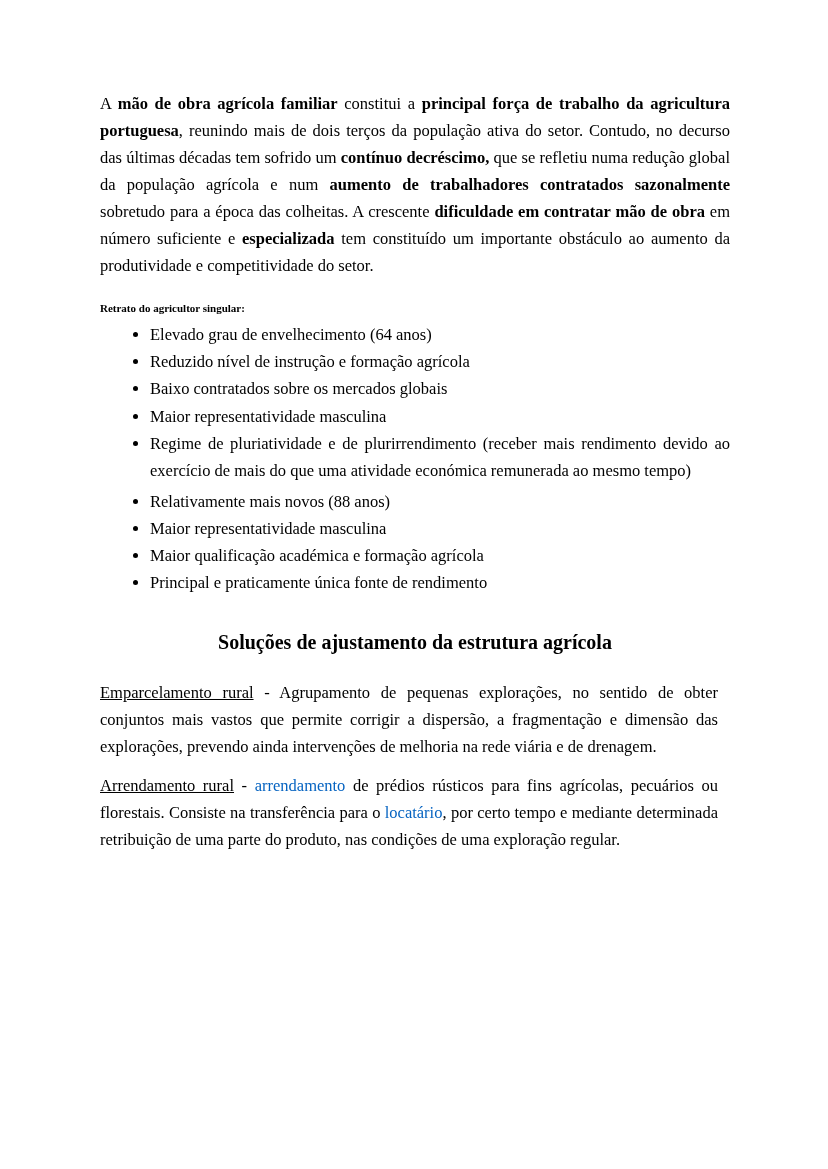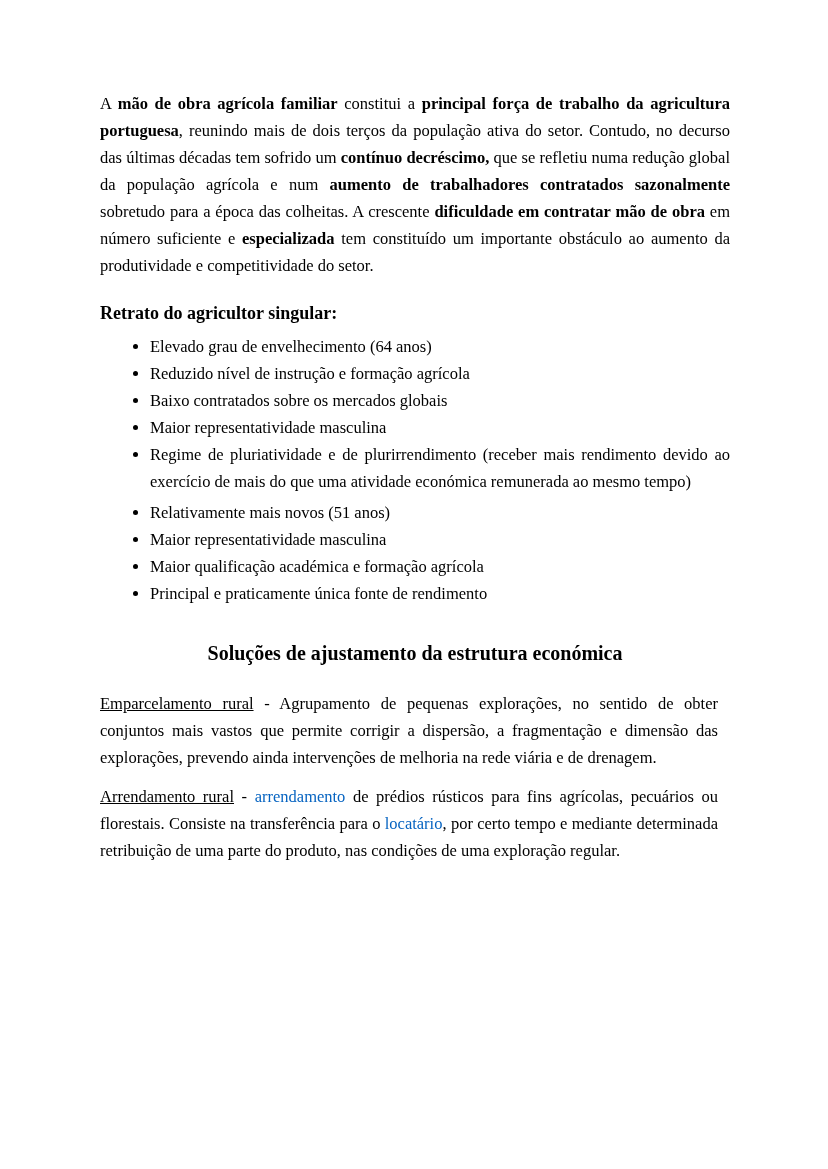--- a/index.html
+++ b/index.html
@@ -14,21 +14,21 @@
     font-size: 16.5px;
     line-height: 1.64;
     overflow: hidden;
   }
   .body-para {
     margin: 0 0 4px 0;
     text-align: justify;
   }
   .body-para.spaced { margin: 0 12px 12px 0; }
   .section-heading {
-    font-size: 18px;
+    font-size: 11px;
     font-weight: 700;
     margin: 20px 0 4px 0;
   }
   .bullet-list {
     list-style: disc;
     margin: 2px 0 4px 0;
     padding-left: 50px;
     font-family: Liberation Serif, serif;
   }
   .bullet-list li {
@@ -58,25 +58,25 @@
   <ul class="bullet-list">
       <li>Elevado grau de envelhecimento (64 anos)</li>
       <li>Reduzido nível de instrução e formação agrícola</li>
       <li>Baixo contratados sobre os mercados globais</li>
       <li>Maior representatividade masculina</li>
       <li>Regime de pluriatividade e de plurirrendimento (receber mais rendimento devido ao exercício de mais do que uma atividade económica remunerada ao mesmo tempo)</li>
     </ul>
 
 
   <ul class="bullet-list">
-      <li>Relativamente mais novos (51 anos)</li>
+      <li>Relativamente mais novos (88 anos)</li>
       <li>Maior representatividade masculina</li>
       <li>Maior qualificação académica e formação agrícola</li>
       <li>Principal e praticamente única fonte de rendimento</li>
     </ul>
 
-  <h1 class="main-heading">Soluções de ajustamento da estrutura económica</h1>
+  <h1 class="main-heading">Soluções de ajustamento da estrutura agrícola</h1>
 
   <p class="body-para spaced"><span class="run run-underline">Emparcelamento rural</span><span class="run"> - Agrupamento de pequenas explorações, no sentido de obter conjuntos mais vastos que permite corrigir a dispersão, a fragmentação e dimensão das explorações, prevendo ainda intervenções de melhoria na rede viária e de drenagem.</span></p>
 
   <p class="body-para spaced"><span class="run run-underline">Arrendamento rural</span><span class="run"> - </span><span class="run run-link">arrendamento</span><span class="run"> de prédios rústicos para fins agrícolas, pecuários ou florestais. Consiste na transferência para o </span><span class="run run-link">locatário</span><span class="run">, por certo tempo e mediante determinada retribuição de uma parte do produto, nas condições de uma exploração regular.</span></p>
 
 </div>
 
 </body></html>

